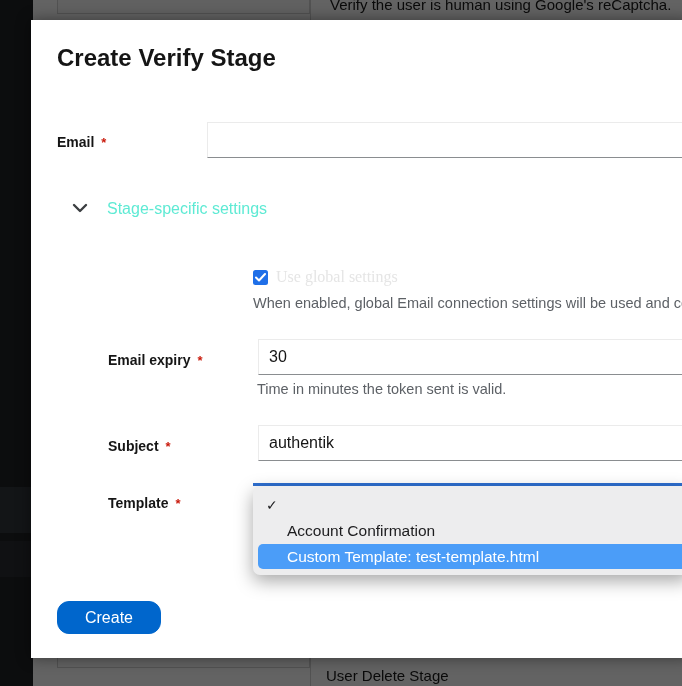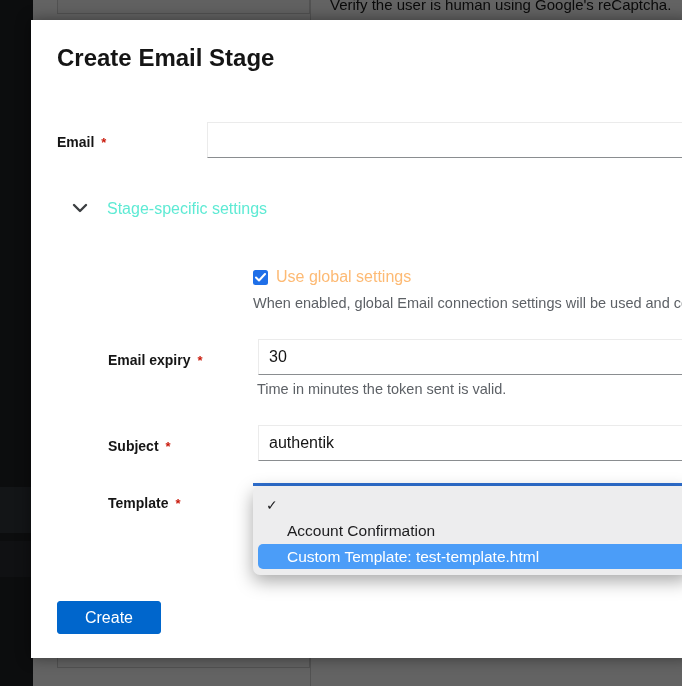--- a/index.html
+++ b/index.html
@@ -29,37 +29,37 @@
   .title { left:57px; top:44px; font-size:24px; font-weight:700; color:#151515; }
   .flabel { font-size:14px; font-weight:700; color:#151515; white-space:nowrap; }
   .req { color:#c9190b; font-size:13px; font-weight:700; margin-left:7px; }
   .tinput { background:#fff; border:1px solid #ebebeb; border-bottom:1px solid #8a8d90;
             height:36px; font-size:16px; color:#151515; padding:0 10px;
             font-family:"Liberation Sans", sans-serif; outline:none; }
   .section-label { left:107px; top:200px; font-size:16px; color:#5eead4; cursor:pointer; }
   .chev { left:72px; top:201px; width:16px; height:14px; cursor:pointer; }
   .cb { left:253px; top:270px; width:15px; height:15px; background:#1f6fe8;
         border-radius:2.5px; display:flex; align-items:center; justify-content:center; cursor:pointer; }
-  .cb-label { left:276px; top:268px; font-size:16px; color:#fdba74; }
+  .cb-label { left:276px; top:268px; font-size:16px; color:#e5e5e5;font-family:Liberation Serif, serif; }
   .help { font-size:14.5px; color:#5d6166; white-space:nowrap; overflow:hidden; }
 
   
   .focus-line { left:253px; top:483px; width:437px; height:3px; background:#2e6fd0; }
   .popup { left:253px; top:486px; width:437px; height:89px; background:#ededee;
            border-radius:7px; box-shadow:0 6px 18px rgba(0,0,0,0.35); padding-top:6px; z-index:5; }
   .opt { position:relative; height:26px; line-height:26px; padding-left:34px;
          font-size:15.5px; color:#1c1c1e; white-space:nowrap; cursor:pointer; }
   .opt .tick { position:absolute; left:13px; top:0; font-size:14px; color:#1c1c1e; }
   .opt-hl { position:absolute; left:5px; right:4px; top:58px; height:25px;
             border-radius:5px; background:#4b9df8; z-index:0; }
   .opt.hl { color:#ffffff; font-weight:500; z-index:1; }
 
   
   .btn { display:flex; align-items:center; justify-content:center; height:33px;
-         font-size:16px; border-radius:3px; cursor:pointer;
+         font-size:16px; border-radius:12px; cursor:pointer;
          font-family:"Liberation Sans", sans-serif; }
   .btn-primary { left:57px; top:601px; width:104px; background:#0066cc; color:#ffffff; border:1px solid #0066cc; }
   .btn-secondary { left:167px; top:601px; width:106px; background:#ffffff; color:#0066cc; border:1px solid #0066cc; }
 </style>
 </head>
 <body>
 
 <div id="app">
 
   <div class="abs bg-sidebar">
@@ -69,27 +69,28 @@
 
   <div class="abs bg-strip bg-strip-top">
     <div class="bg-cell" style="left:24px; top:-9px; width:253px; height:23px;"></div>
     <div class="bg-divider" style="left:277px; height:20px;"></div>
     <div class="bg-text" style="left:297px; top:-4px;">Verify the user is human using Google's reCaptcha.</div>
   </div>
 
   <div class="abs bg-strip bg-strip-bottom">
     <div class="bg-cell" style="left:24px; top:-14px; width:253px; height:24px; background:#fdfdfd;"></div>
     <div class="bg-divider" style="left:277px; height:28px;"></div>
+    <div class="bg-text" style="left:293px; top:9px;">User Delete Stage</div>
   </div>
 
   <div class="abs overlay"></div>
 
   <div class="abs modal"></div>
 
-  <div class="abs mc title">Create Email Stage</div>
+  <div class="abs mc title">Create Verify Stage</div>
 
   <div class="abs mc" style="left:57px; top:133px;">
     <span class="flabel">Email</span><span class="req">*</span>
   </div>
   <input class="abs mc tinput" style="left: 207px; top: 122px; width: 483px;" value="">
 
   <svg class="abs mc chev" viewBox="0 0 16 14">
     <path d="M2 4 L8 10 L14 4" fill="none" stroke="#3c3f42" stroke-width="2.4" stroke-linecap="round" stroke-linejoin="round"></path>
   </svg>
   <div class="abs mc section-label">Stage-specific settings</div>

